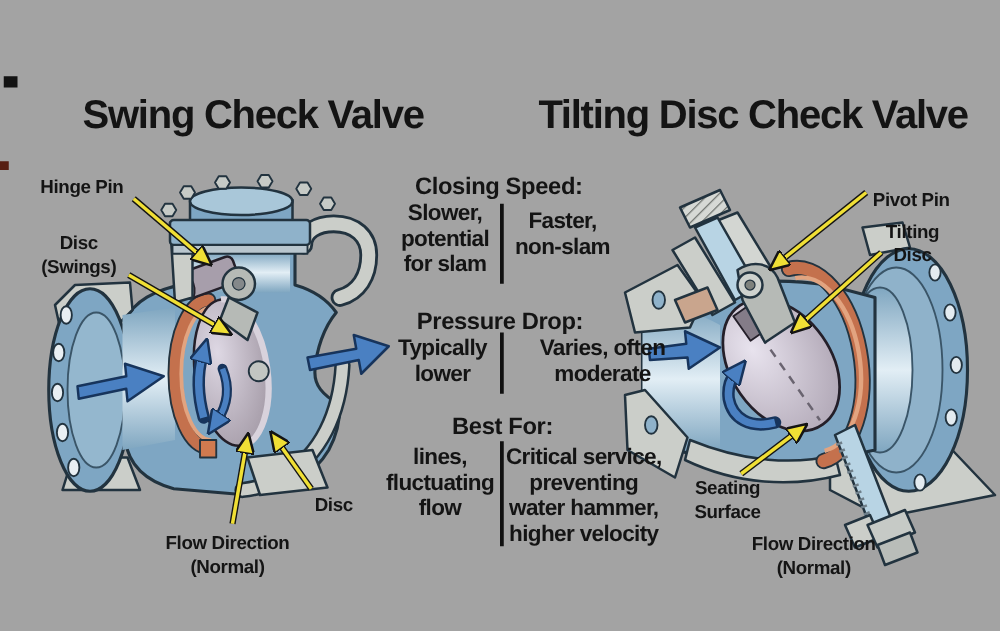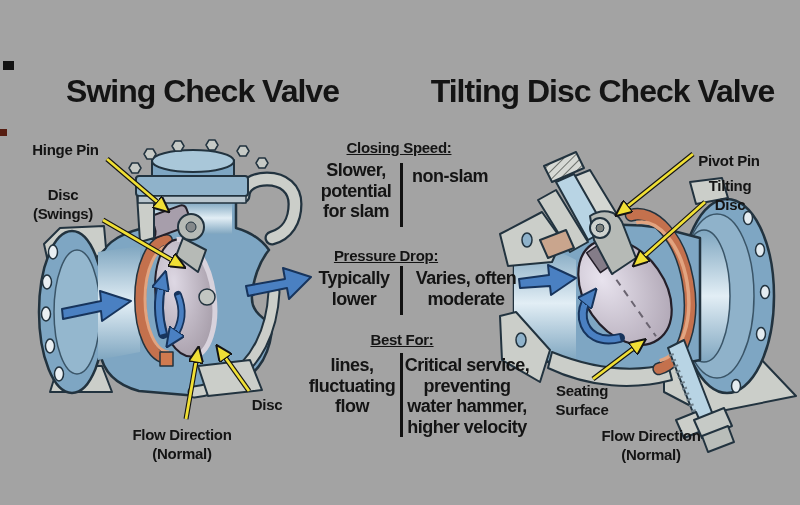--- a/index.html
+++ b/index.html
@@ -1,20 +1,20 @@
 <!DOCTYPE html>
 <html><head>
 <meta charset="utf-8">
 <style>
   html,body{margin:0;padding:0;background:#fff;}
   .canvas{position:relative;width:800px;height:505px;background:#a3a3a3;overflow:hidden;
           font-family:"Liberation Sans",sans-serif;color:#141414;}
   .abs{position:absolute;}
   .ttl{font-size:32px;font-weight:800;letter-spacing:-1px;text-align:center;white-space:nowrap;}
-  .hdr{font-size:15px;font-weight:800;text-align:center;white-space:nowrap;letter-spacing:-0.3px;text-decoration:underline;}
+  .hdr{font-size:19px;font-weight:800;text-align:center;white-space:nowrap;letter-spacing:-0.3px;}
   .cell{font-size:18px;font-weight:700;text-align:center;letter-spacing:-0.5px;line-height:20.5px;}
   .cell .ln{display:block;white-space:nowrap;}
   .lbl{font-size:15px;font-weight:700;text-align:center;letter-spacing:-0.3px;line-height:19px;}
   .lbl .ln{display:block;white-space:nowrap;}
   .vdiv{width:3px;background:#111111;}
   svg{position:absolute;left:0;top:0;}
   .mark{position:absolute;}
 </style>
 </head>
 <body>
@@ -235,30 +235,31 @@
   <div class="abs ttl" style="left:415px;top:73px;width:375px;">Tilting Disc Check Valve</div>
 
   <div class="abs hdr" style="left:299px;top:139px;width:200px;">Closing Speed:</div>
   <div class="abs cell" style="left:306px;top:160px;width:100px;">
     <span class="ln">Slower,</span>
     <span class="ln">potential</span>
     <span class="ln">for slam</span>
   </div>
   <div class="abs vdiv" style="left:400px;top:163px;height:64px;"></div>
   <div class="abs cell" style="left:404px;top:166px;width:92px;">
+    <span class="ln">Faster,</span>
     <span class="ln">non-slam</span>
   </div>
 
-  <div class="abs hdr" style="left:286px;top:247px;width:200px;text-align:center;">Pressure Drop:</div>
+  <div class="abs hdr" style="left:300px;top:247px;width:200px;text-align:center;">Pressure Drop:</div>
   <div class="abs cell" style="left:304px;top:268px;width:100px;">
     <span class="ln">Typically</span>
     <span class="ln">lower</span>
   </div>
   <div class="abs vdiv" style="left:400px;top:266px;height:49px;"></div>
-  <div class="abs cell" style="left:410px;top:268px;width:112px;">
+  <div class="abs cell" style="left:426px;top:268px;width:112px;">
     <span class="ln">Varies, often</span>
     <span class="ln">moderate</span>
   </div>
 
   <div class="abs hdr" style="left:302px;top:331px;width:200px;">Best For:</div>
   <div class="abs cell" style="left:302px;top:355px;width:100px;">
     <span class="ln">lines,</span>
     <span class="ln">fluctuating</span>
     <span class="ln">flow</span>
   </div>

